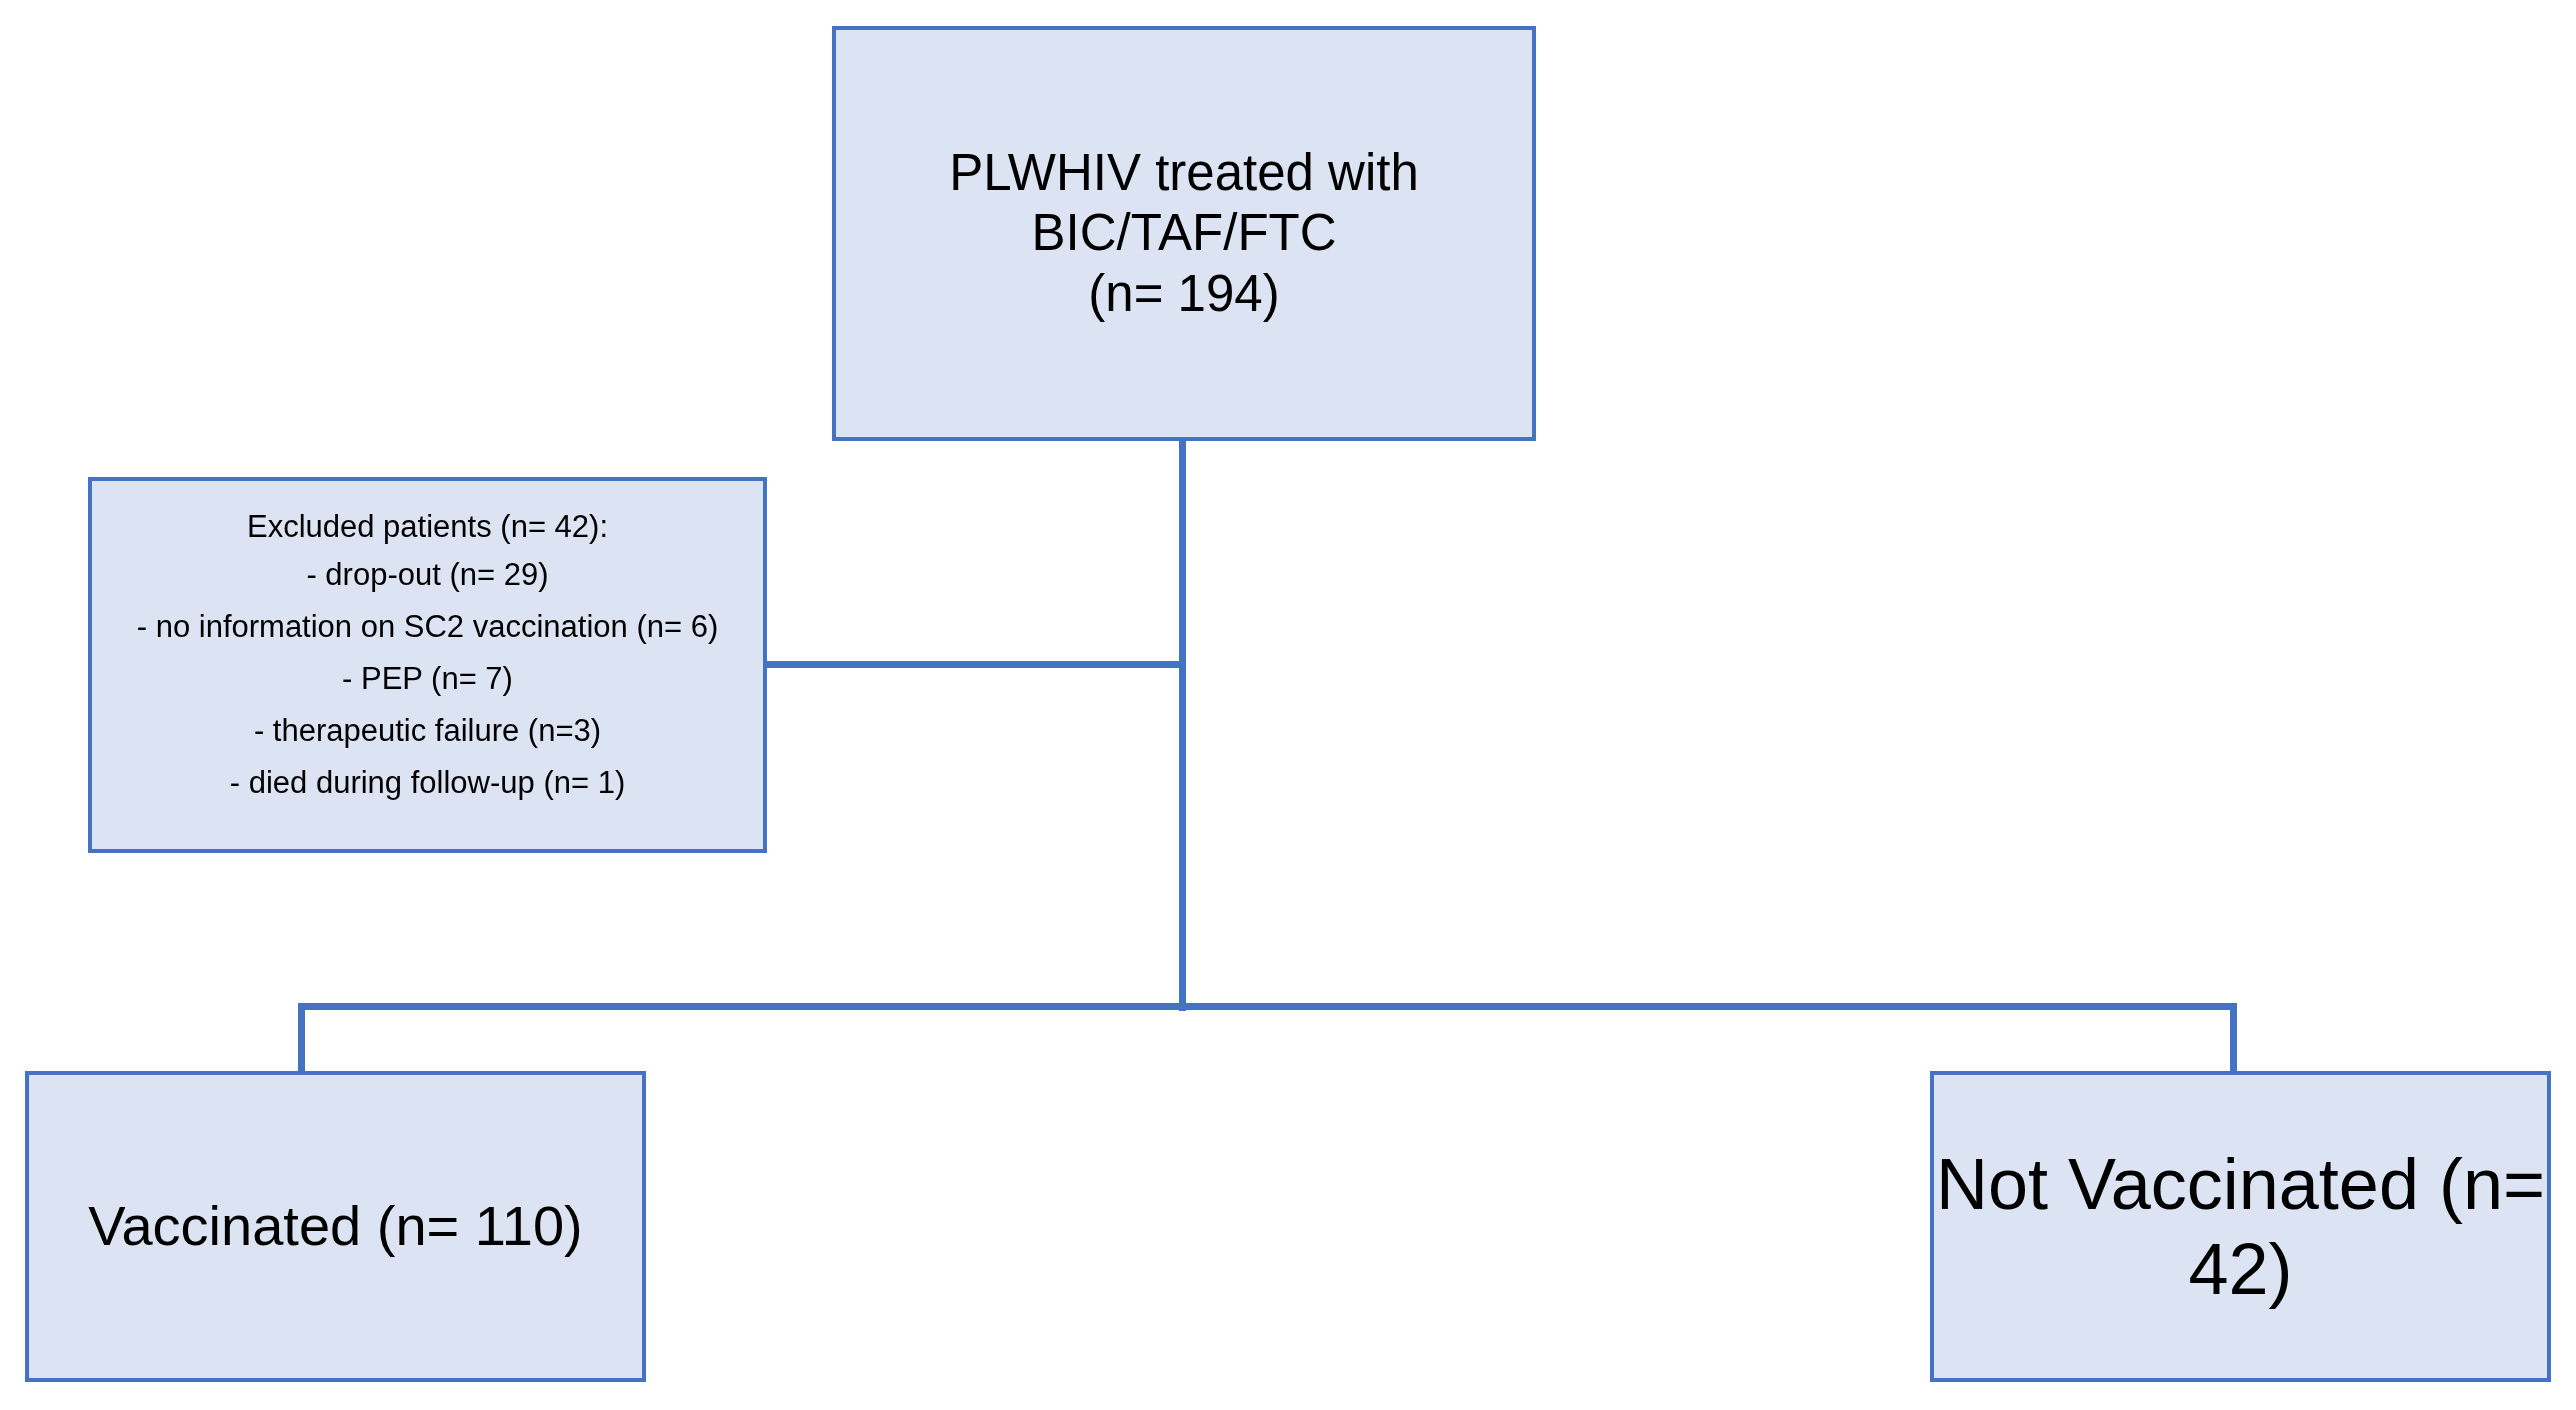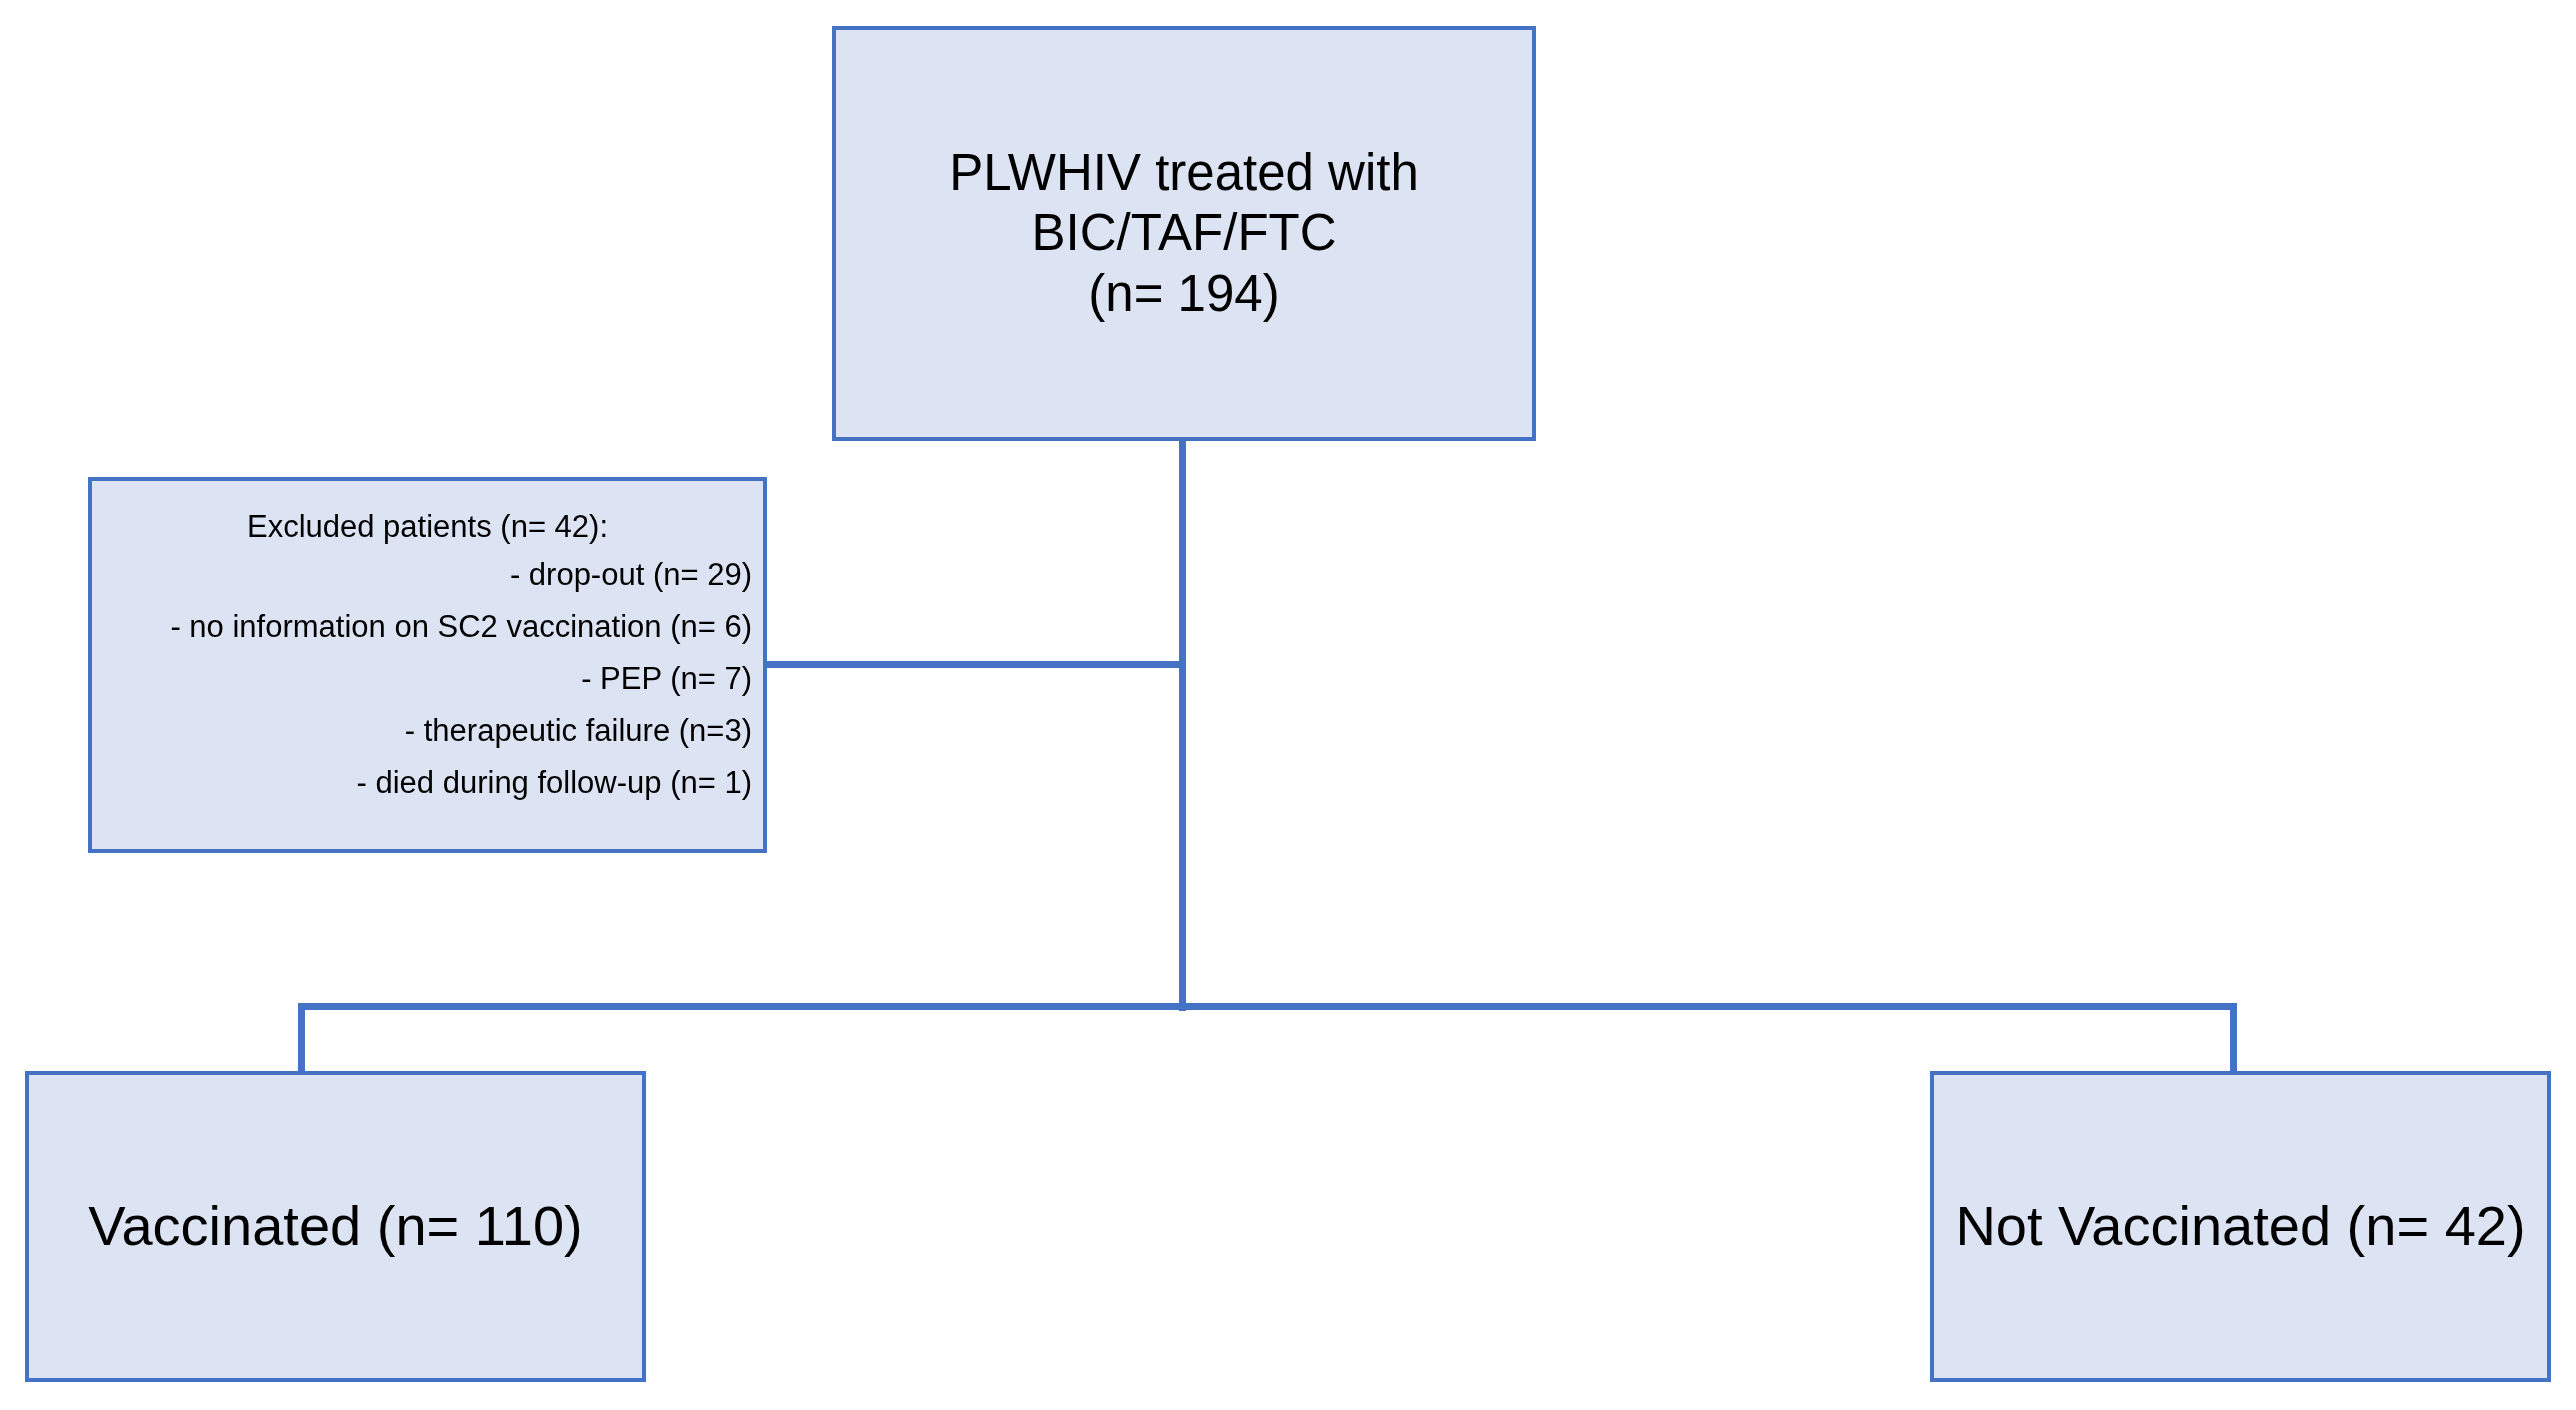--- a/index.html
+++ b/index.html
@@ -68,41 +68,41 @@
     font-size: 31px;
   }
   .excl-list {
     list-style: none;
     margin: 0;
     padding: 0;
     text-align: left;
   }
   .excl-list li {
     display: block;
-    text-align: right;
+    text-align: center;
     font-size: 31px;
     margin-bottom: 21px;
     white-space: nowrap;
   }
   .excl-list li:last-child { margin-bottom: 0; }
 
   
   #node-vaccinated {
     left: 25px;
     top: 1071px;
     width: 621px;
     height: 311px;
     font-size: 56px;
   }
   #node-not-vaccinated {
     left: 1930px;
     top: 1071px;
     width: 621px;
     height: 311px;
-    font-size: 56px;
+    font-size: 72px;
   }
 
   
   .conn {
     position: absolute;
     background: #4472c4;
     z-index: 1;
   }
   
   #conn-trunk {

